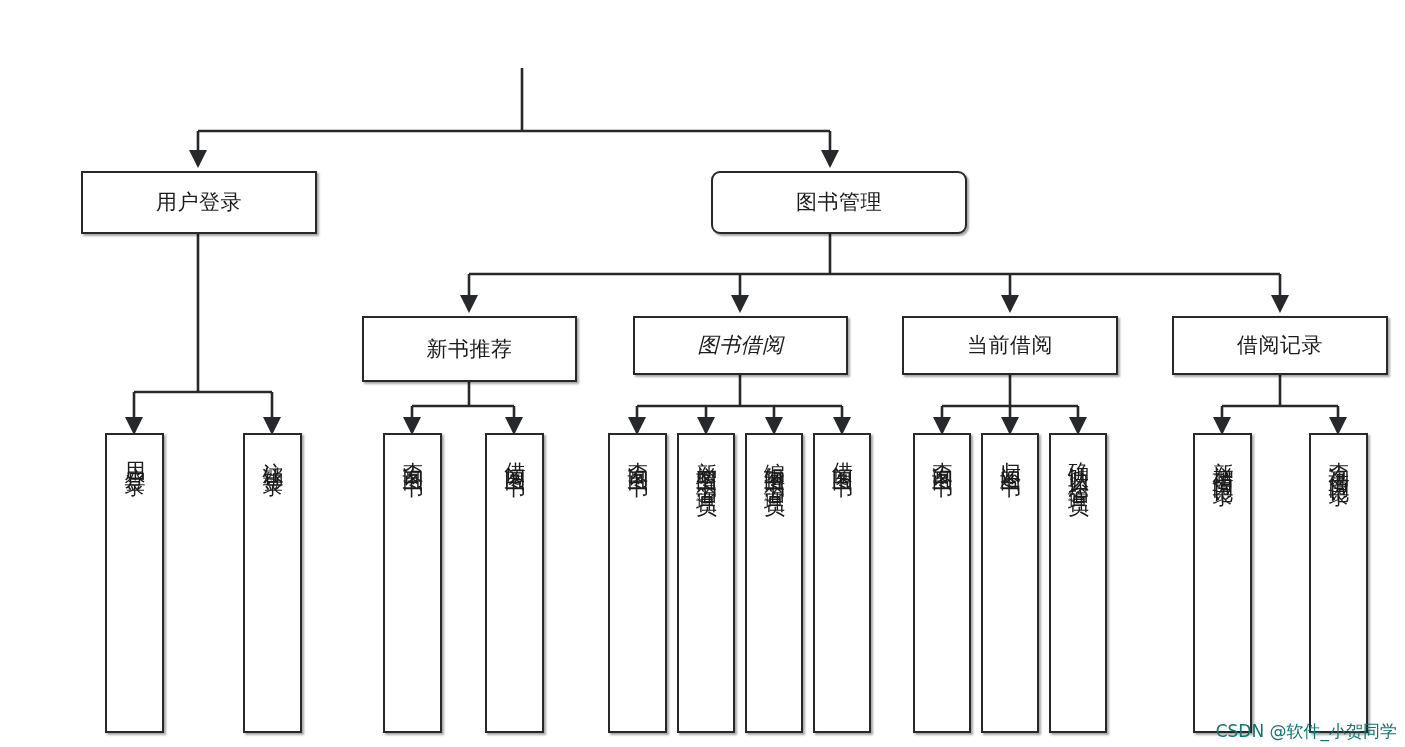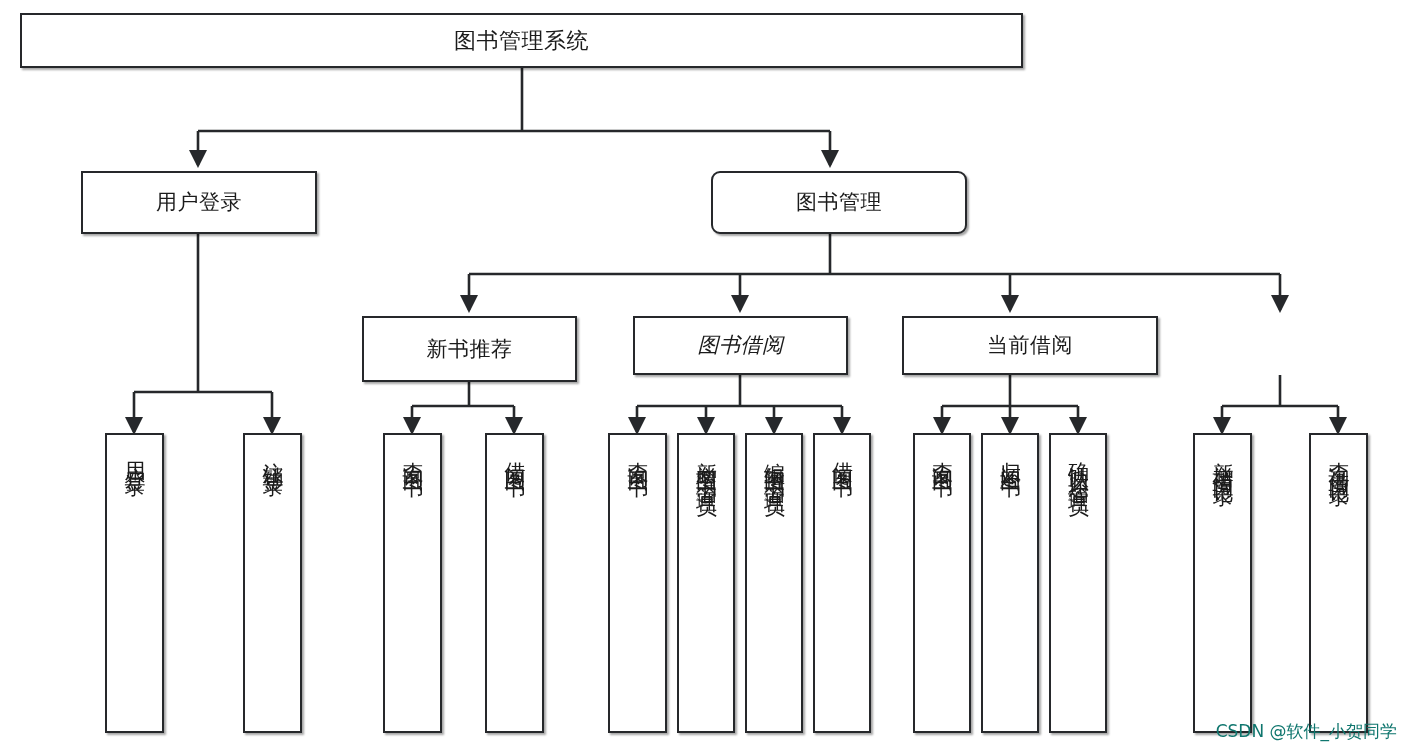--- a/index.html
+++ b/index.html
@@ -125,39 +125,39 @@
       <path d="M 1010 406 L 1010 432" marker-end="url(#arrow)"></path>
       <path d="M 1078 406 L 1078 432" marker-end="url(#arrow)"></path>
 
       <path d="M 1280 375 L 1280 406"></path>
       <path d="M 1222 406 L 1338 406"></path>
       <path d="M 1222 406 L 1222 432" marker-end="url(#arrow)"></path>
       <path d="M 1338 406 L 1338 432" marker-end="url(#arrow)"></path>
     </g>
   </svg>
 
-  <div class="node horiz root" style="left:20px; top:13px; width:1003px; height:55px;">
-    <span class="label">图书管理系统</span>
-  </div>
 
   <div class="node horiz" style="left:81px; top:171px; width:236px; height:63px;">
     <span class="label">用户登录</span>
   </div>
   <div class="node horiz" style="left:711px; top:171px; width:256px; height:63px;border-radius:9px;">
     <span class="label">图书管理</span>
   </div>
 
   <div class="node horiz" style="left:362px; top:316px; width:215px; height:66px;">
     <span class="label">新书推荐</span>
   </div>
   <div class="node horiz" style="left:633px; top:316px; width:215px; height:59px;font-style:italic;">
     <span class="label">图书借阅</span>
   </div>
-  <div class="node horiz" style="left:902px; top:316px; width:256px; height:59px;">
+  <div class="node horiz" style="left:902px; top:316px; width:216px; height:59px;">
     <span class="label">当前借阅</span>
+  </div>
+  <div class="node horiz" style="left:1172px; top:316px; width:216px; height:59px;">
+    <span class="label">借阅记录</span>
   </div>
 
   <div class="node vert" style="left:105px; top:433px; width:59px; height:300px;">
     <span class="label">用户登录</span>
   </div>
   <div class="node vert" style="left:243px; top:433px; width:59px; height:300px;">
     <span class="label">注销登录</span>
   </div>
 
   <div class="node vert" style="left:383px; top:433px; width:59px; height:300px;">

